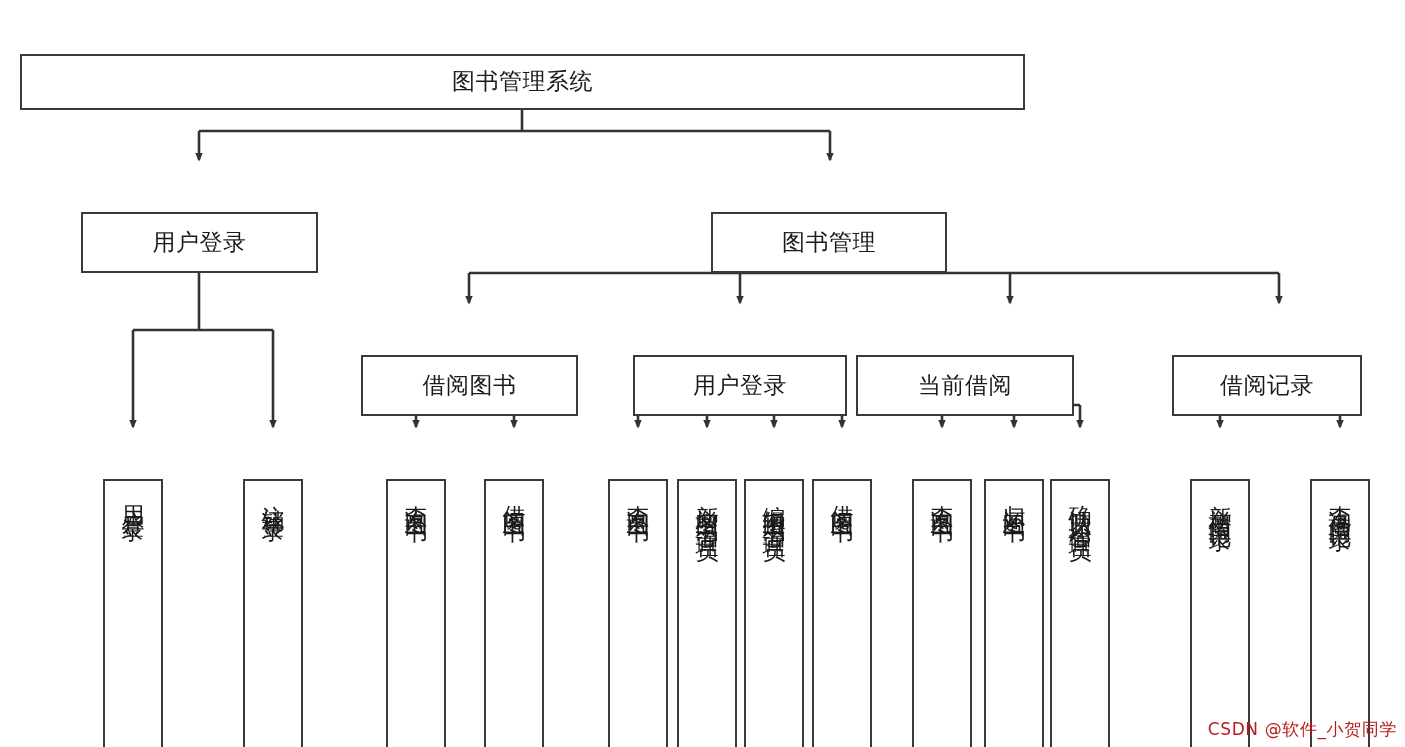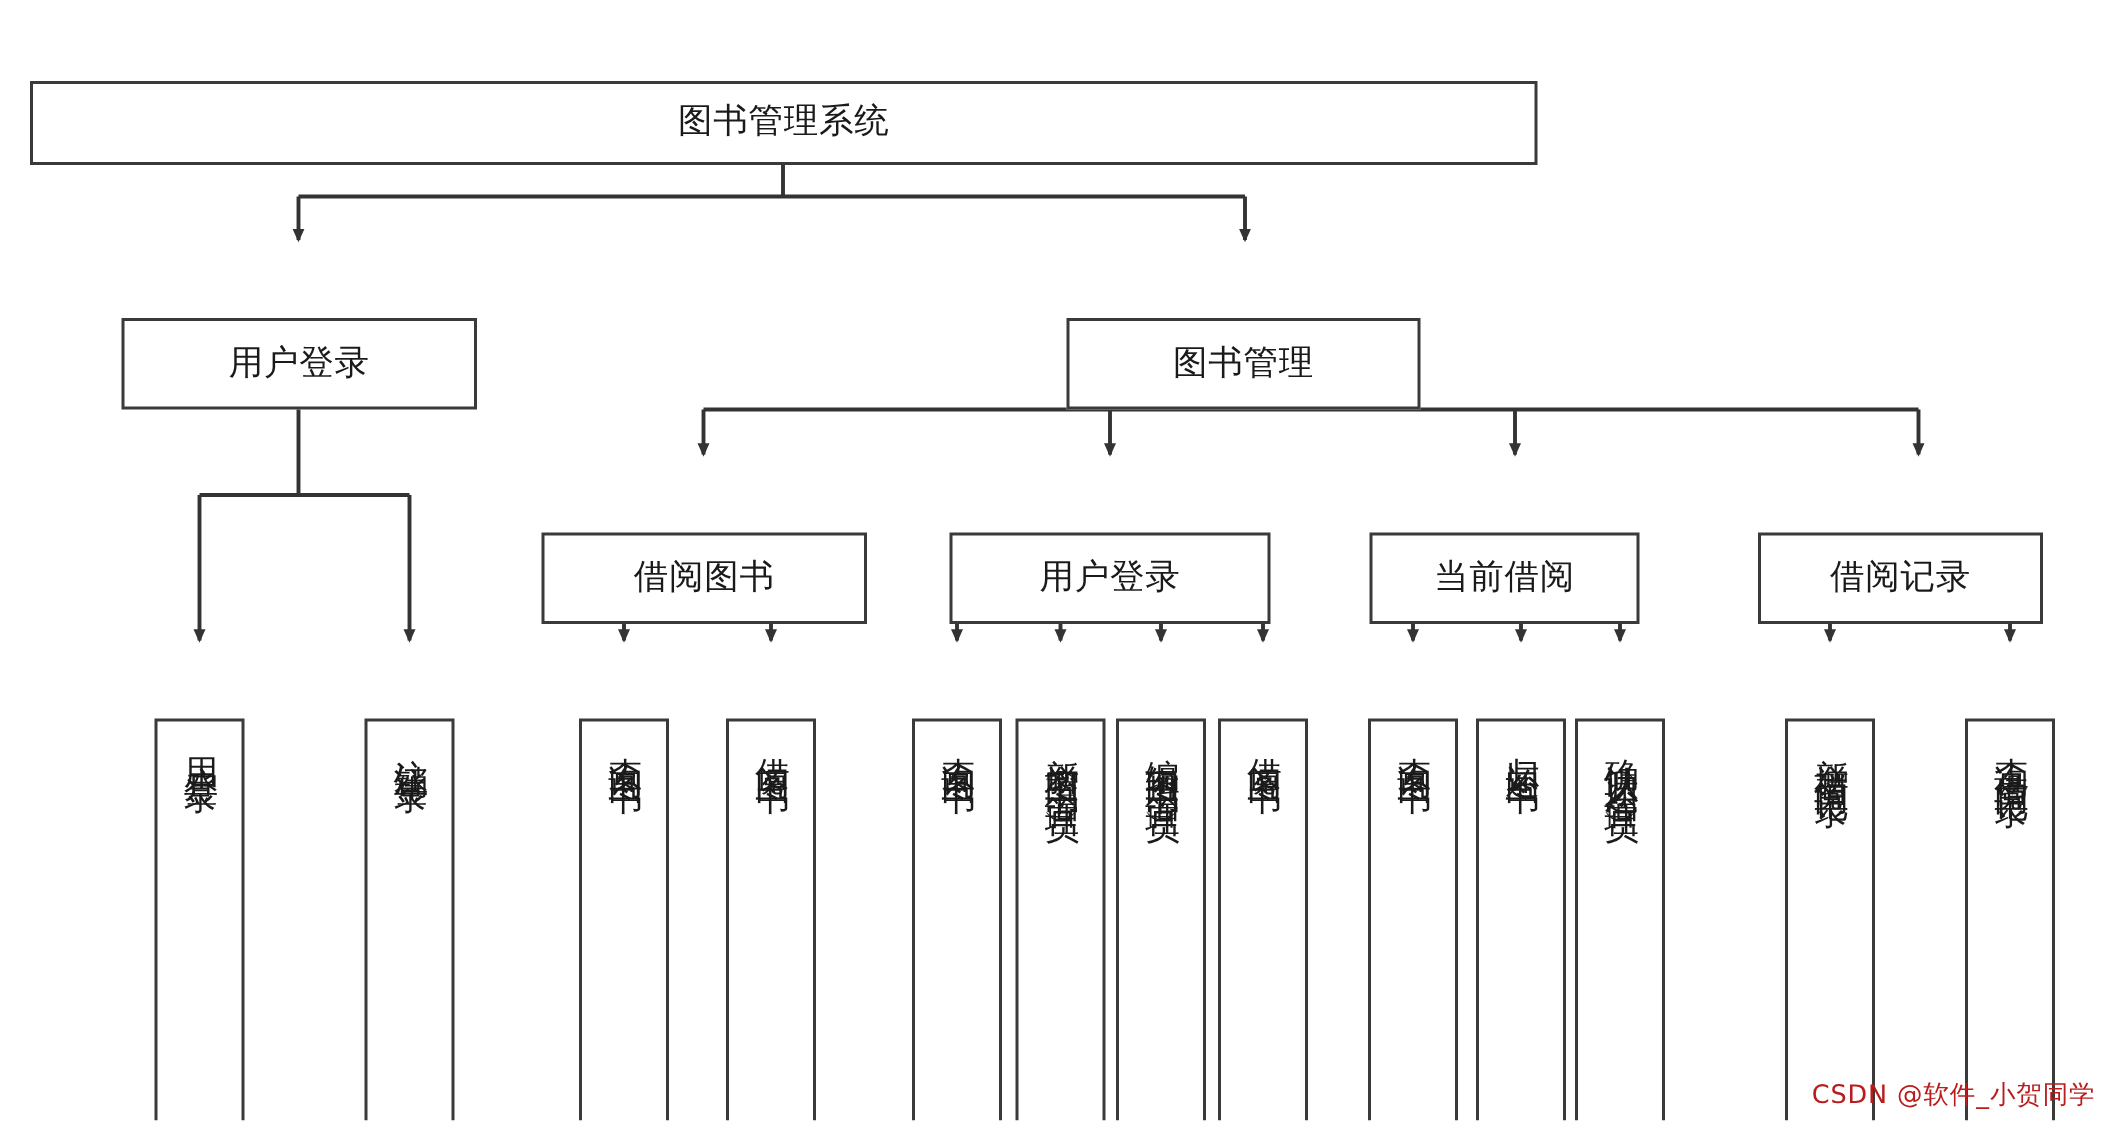--- a/index.html
+++ b/index.html
@@ -133,21 +133,21 @@
   <div class="node horiz" style="left:711px; top:170px; width:236px; height:61px;">
     <span class="label">图书管理</span>
   </div>
 
   <div class="node horiz" style="left:361px; top:313px; width:217px; height:61px;">
     <span class="label">借阅图书</span>
   </div>
   <div class="node horiz" style="left:633px; top:313px; width:214px; height:61px;">
     <span class="label">用户登录</span>
   </div>
-  <div class="node horiz" style="left:913px; top:313px; width:180px; height:61px;">
+  <div class="node horiz" style="left:856px; top:313px; width:218px; height:61px;">
     <span class="label">当前借阅</span>
   </div>
   <div class="node horiz" style="left:1172px; top:313px; width:190px; height:61px;">
     <span class="label">借阅记录</span>
   </div>
 
   <div class="node vert" style="left:103px; top:437px; width:60px; height:296px;">
     <span class="label">用户登录</span>
   </div>
   <div class="node vert" style="left:243px; top:437px; width:60px; height:296px;">

